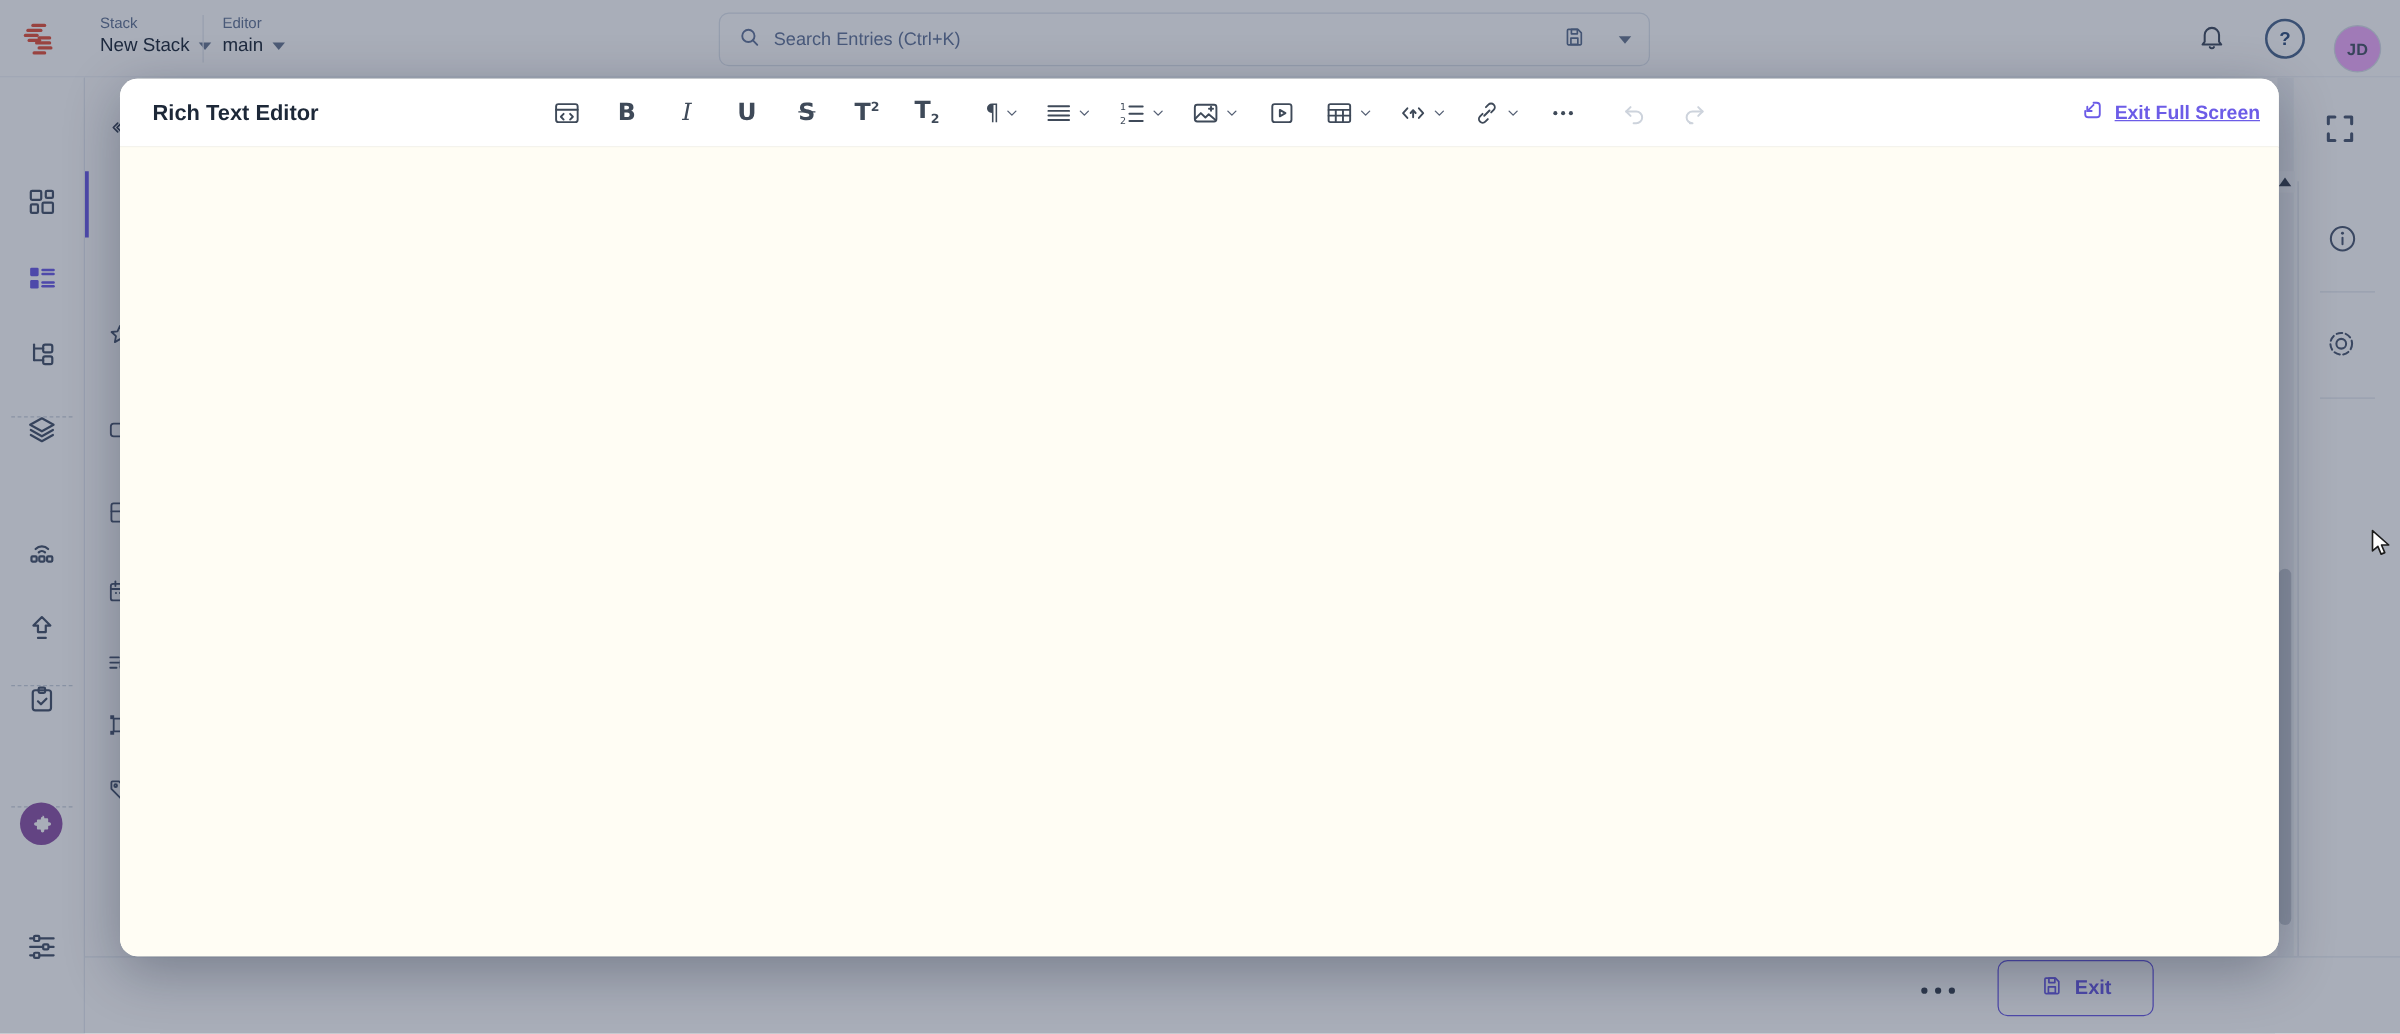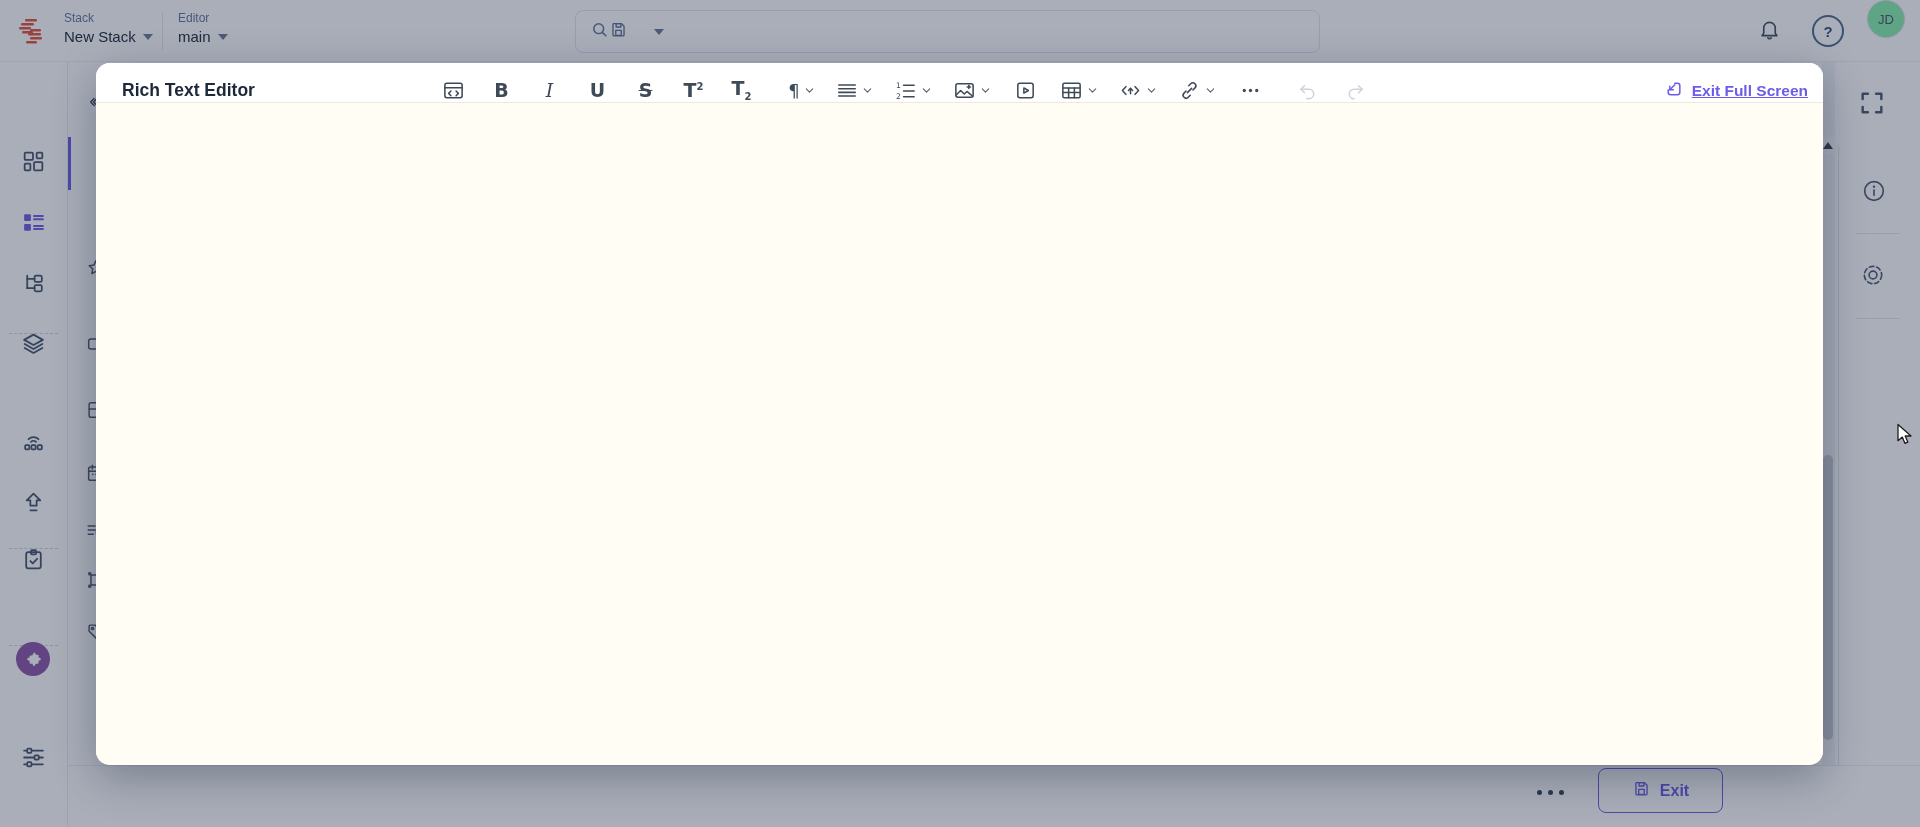--- a/index.html
+++ b/index.html
@@ -27,22 +27,22 @@
   }
   .searchbox .ph { font-size:14.5px; margin-left:10px; flex:1; }
   .searchbox .saved { display:flex; align-items:center; gap:26px; color:#5d7090; }
   .hbtn { position:absolute; top:13px; width:36px; height:36px; display:flex; align-items:center; justify-content:center; color:#414d60; background:none; border:none; cursor:pointer; }
   .help-circle {
     position:absolute; left:1812px; top:15px; width:32px; height:32px; border-radius:50%;
     background:#fff; border:2px solid #4d688f; color:#33517e; font-size:15px; font-weight:700;
     display:flex; align-items:center; justify-content:center; cursor:pointer;
   }
   .avatar {
-    position:absolute; left:1867px; top:0; width:38px; height:38px; border-radius:50%;
-    background:#86efac; border:1px solid #d8dee9; color:#4a5568; font-size:13px; font-weight:400;
+    position:absolute; left:1867px; top:20px; width:38px; height:38px; border-radius:50%;
+    background:#f0abfc; border:1px solid #d8dee9; color:#4a5568; font-size:13px; font-weight:700;
     display:flex; align-items:center; justify-content:center; cursor:pointer;
   }
   
   .sidebar {
     position:absolute; left:0; top:62px; bottom:0; width:68px; background:#fff;
     border-right:1px solid #e7ebf2;
   }
   .sb-item { position:absolute; left:20px; width:26px; height:26px; color:#46536a; display:flex; align-items:center; justify-content:center; cursor:pointer; background:none; border:none; }
   .sb-item.active { color:#6c5ce7; }
   .sb-dash { position:absolute; left:9px; right:9px; height:0; border-top:1px dashed #ccd3de; }
@@ -74,21 +74,21 @@
     background:#6c5ce7; border:none; color:#fff; font-family:inherit;
     font-size:16px; font-weight:700; display:flex; align-items:center; justify-content:center; gap:9px; cursor:pointer;
   }
   
   .overlay { position:absolute; inset:0; background:rgba(28,42,72,0.38); z-index:10; }
   .modal {
     position:absolute; left:96px; top:63px; width:1727px; height:702px; z-index:20;
     background:#fffdf4; border-radius:14px; box-shadow:0 12px 44px rgba(10,18,40,.30);
   }
   .modal-header {
-    position:absolute; left:0; top:0; right:0; height:40px; background:#fff;
+    position:absolute; left:0; top:0; right:0; height:55px; background:#fff;
     border-radius:14px 14px 0 0; border-bottom:1px solid #eceadf;
   }
   .modal-title { position:absolute; left:26px; top:0; height:55px; display:flex; align-items:center; font-size:17.5px; font-weight:700; color:#1d2838; }
   .toolbar { position:absolute; left:344px; top:0; height:55px; display:flex; align-items:center; gap:21px; }
   .tb-btn { height:34px; min-width:27px; display:flex; align-items:center; justify-content:center; gap:4px; background:none; border:none; color:#3f4a59; cursor:pointer; padding:0; }
   .tb-btn.group-start { margin-left:12px; }
   .tb-btn.undo-group { margin-left:9px; }
   .tb-btn.disabled { color:#cdd3dc; cursor:default; }
   .tb-btn .chev { color:#566175; display:flex; }
   .g { font-family:"DejaVu Sans", sans-serif; font-size:19px; font-weight:600; color:inherit; line-height:1; }
@@ -117,41 +117,42 @@
           <rect x="7" y="7" width="13" height="2.6" rx="1.3"></rect>
           <rect x="5" y="11" width="12" height="2.6" rx="1.3"></rect>
           <rect x="8" y="15" width="11" height="2.6" rx="1.3"></rect>
           <rect x="16" y="13" width="11" height="2.6" rx="1.3"></rect>
           <rect x="14" y="17" width="13" height="2.6" rx="1.3"></rect>
           <rect x="16" y="21" width="12" height="2.6" rx="1.3"></rect>
           <rect x="12" y="25" width="11" height="2.6" rx="1.3"></rect>
         </g>
       </svg>
 
-      <div class="hgroup" style="left:64px">
+      <div class="hgroup" style="left:80px">
         <span class="lbl">Stack</span>
         <span class="val">
             <span>New Stack</span>
             <i class="caret"></i>
           </span>
       </div>
       <div class="hdivider"></div>
       <div class="hgroup" style="left:178px">
         <span class="lbl">Editor</span>
         <span class="val">
             <span>main</span>
             <i class="caret"></i>
           </span>
       </div>
 
       <div class="searchbox">
         <span id="ic-search"><svg viewBox="0 0 24 24" width="19" height="19" fill="none" stroke="currentColor" stroke-width="1.9" stroke-linecap="round" stroke-linejoin="round">
               <circle cx="11" cy="11" r="6.2"></circle>
               <line x1="15.6" y1="15.6" x2="20" y2="20"></line>
             </svg></span>
+        <span class="ph">Search Entries (Ctrl+K)</span>
         <span class="saved">
           <span id="ic-floppy-sm"><svg viewBox="0 0 24 24" width="19" height="19" fill="none" stroke="currentColor" stroke-width="1.7" stroke-linecap="round" stroke-linejoin="round">
                 <path d="M6 4.5h9.6l3.4 3.4v11.1a1 1 0 0 1-1 1H6a1 1 0 0 1-1-1v-13.5a1 1 0 0 1 1-1z"></path>
                 <rect x="9" y="4.5" width="6" height="4.4"></rect>
                 <rect x="8.5" y="13.2" width="7" height="6.3"></rect>
               </svg></span>
           <i class="caret"></i>
         </span>
       </div>
 

